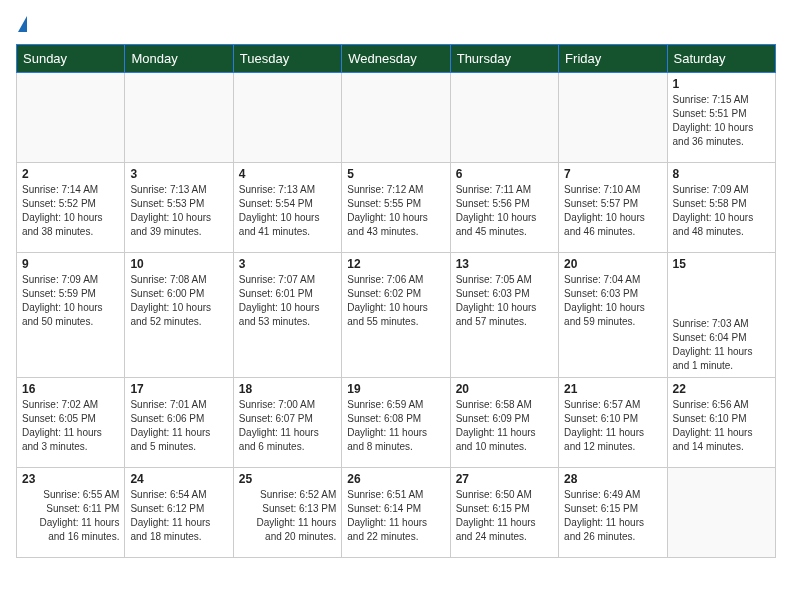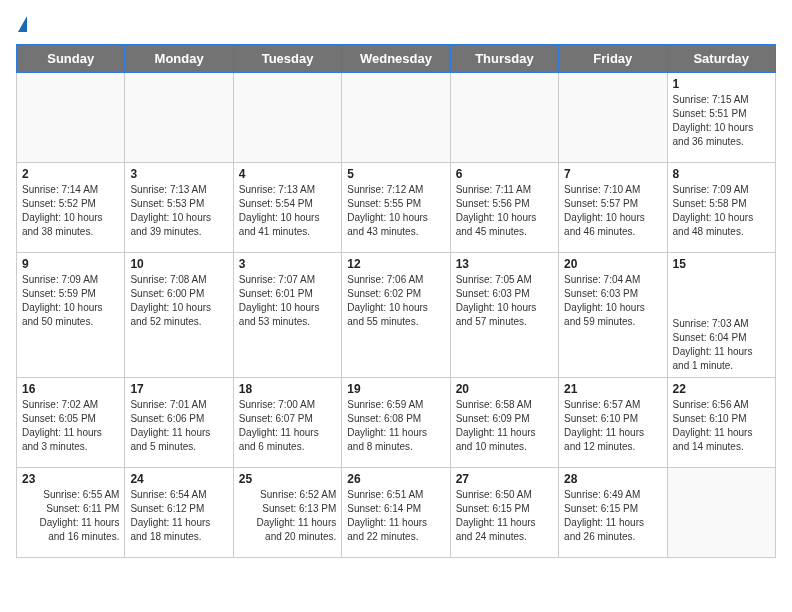--- a/index.html
+++ b/index.html
@@ -38,26 +38,26 @@
     .location {
       font-size: 15px;
       color: #444;
     }
     .calendar {
       width: 100%;
       border-collapse: collapse;
       border: 1px solid #ccc;
     }
     .calendar th {
-      background: #737373;
+      background: #14532d;
       color: #fff;
       font-size: 13px;
-      font-weight: bold;
+      font-weight: normal;
       padding: 6px 6px;
-      text-align: center;
+      text-align: left;
       border: 1px solid #2a7ae2;
     }
     .calendar td {
       width: calc(100% / 7);
       vertical-align: top;
       padding: 4px 5px;
       border: 1px solid #ccc;
       font-size: 10.5px;
       color: #222;
       height: 90px;

